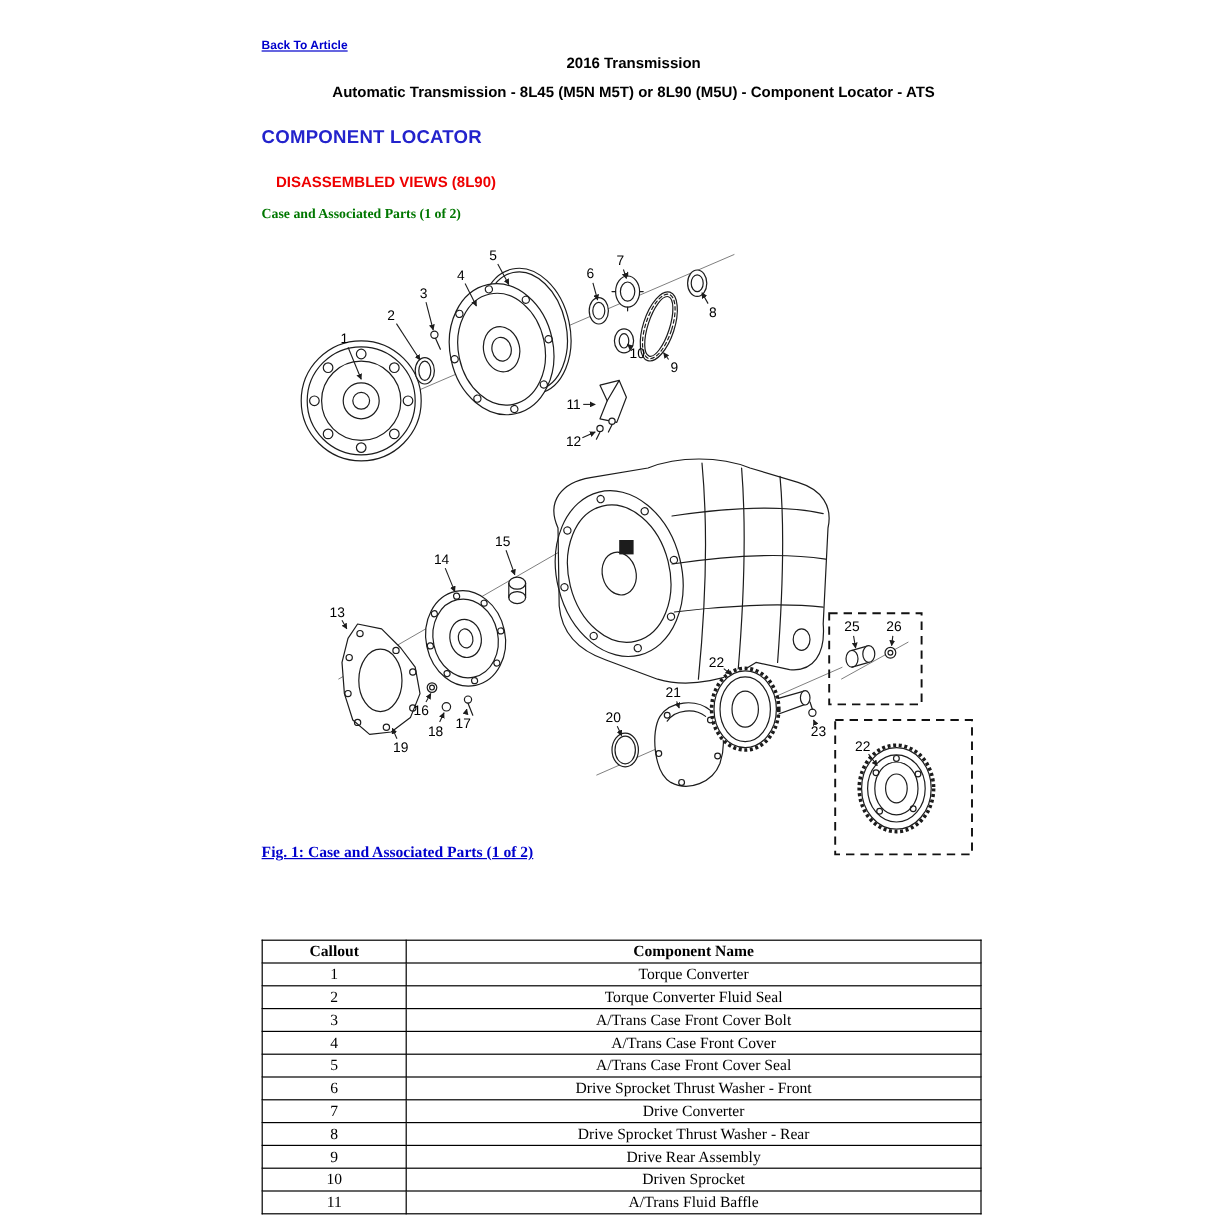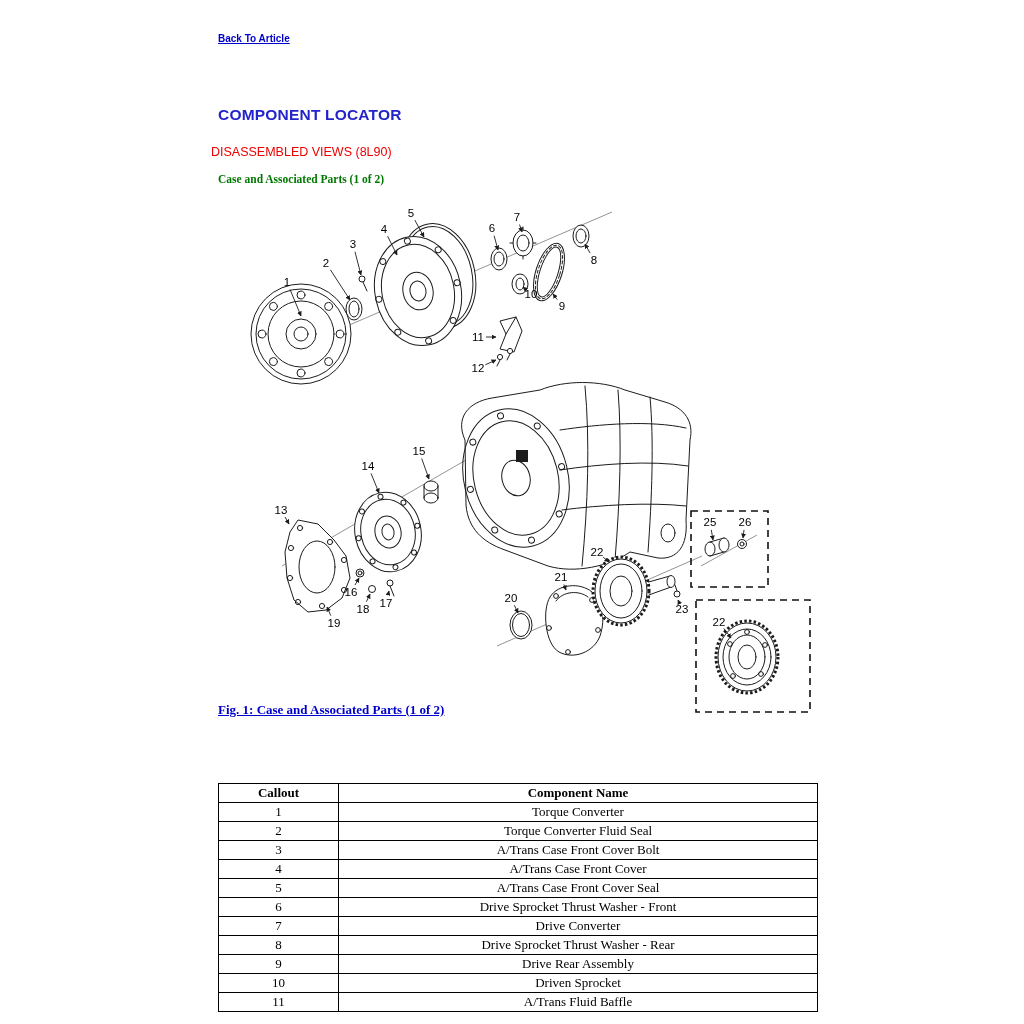--- a/index.html
+++ b/index.html
@@ -14,21 +14,21 @@
     color:var(--link-blue,#0000cc); text-decoration:underline; cursor:pointer;
   }
   .center-band { left:218px; width:620px; text-align:center; font-weight:bold; font-size:12.5px; }
   .doc-title    { top:46px; }
   .doc-subtitle { top:70px; }
   .section-heading {
     left:218px; top:106px; font-size:15.5px; font-weight:bold;
     color:var(--heading-blue,#2222cc); letter-spacing:.2px;
   }
   .red-heading {
-    left:211px; top:145px; font-size:12.5px; font-weight:normal;
+    left:230px; top:145px; font-size:12.5px; font-weight:bold;
     color:var(--heading-red,#ee0000);
   }
   .green-heading {
     left:218px; top:173px; font-size:11.5px; font-weight:bold;
     font-family:"Liberation Serif", serif; color:var(--heading-green,#007700);
   }
 
   .fig-caption {
     left:218px; top:702px; font-family:"Liberation Serif", serif;
     font-size:13px; font-weight:bold; color:var(--link-blue,#0000cc);
@@ -65,20 +65,22 @@
   table.parts td.c-name { text-align:center; }
   col.col-callout { width:120px; }
 </style>
 </head>
 <body>
 
 <div class="page">
 
   <a class="abs back-link">Back To Article</a>
 
+  <div class="abs center-band doc-title">2016 Transmission</div>
+  <div class="abs center-band doc-subtitle">Automatic Transmission - 8L45 (M5N M5T) or 8L90 (M5U) - Component Locator - ATS</div>
 
   <div class="abs section-heading">COMPONENT LOCATOR</div>
   <div class="abs red-heading">DISASSEMBLED VIEWS (8L90)</div>
   <div class="abs green-heading">Case and Associated Parts (1 of 2)</div>
 
   <svg class="abs diagram" viewBox="0 0 1024 1024" xmlns="http://www.w3.org/2000/svg">
     <defs>
       <marker id="arr" viewBox="0 0 10 10" refX="9" refY="5" markerWidth="5.5" markerHeight="5.5" orient="auto">
         <path d="M0,0 L10,5 L0,10 z" fill="#1c1c1c"></path>
       </marker>

